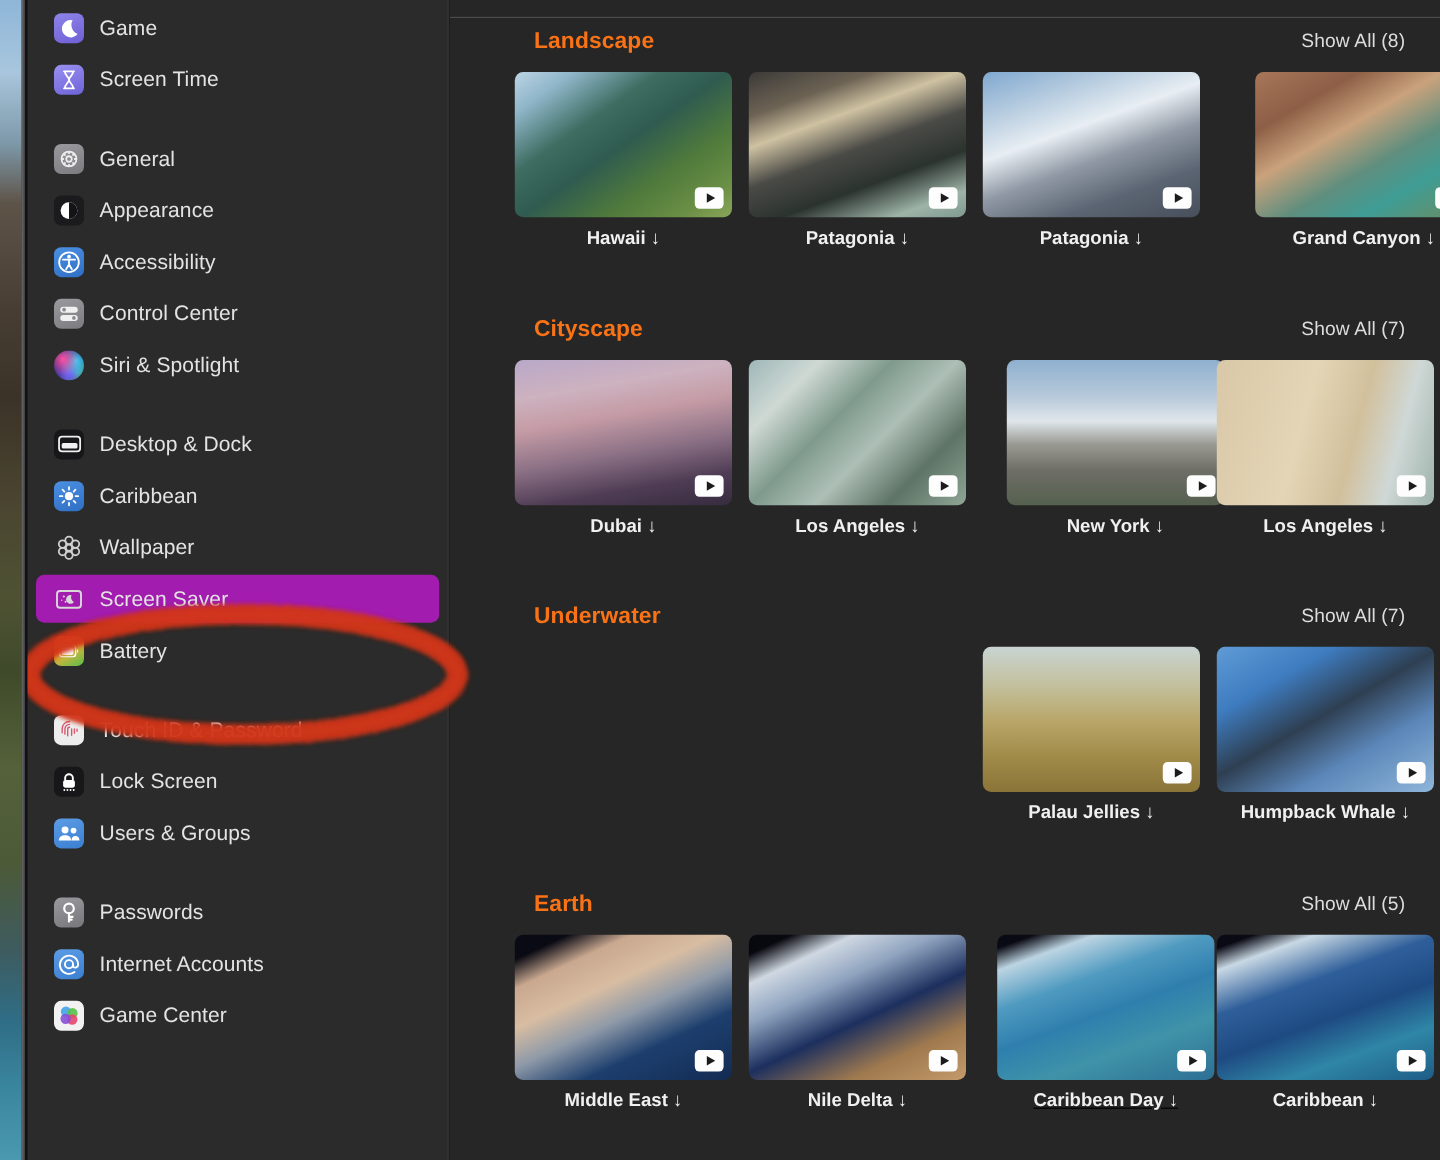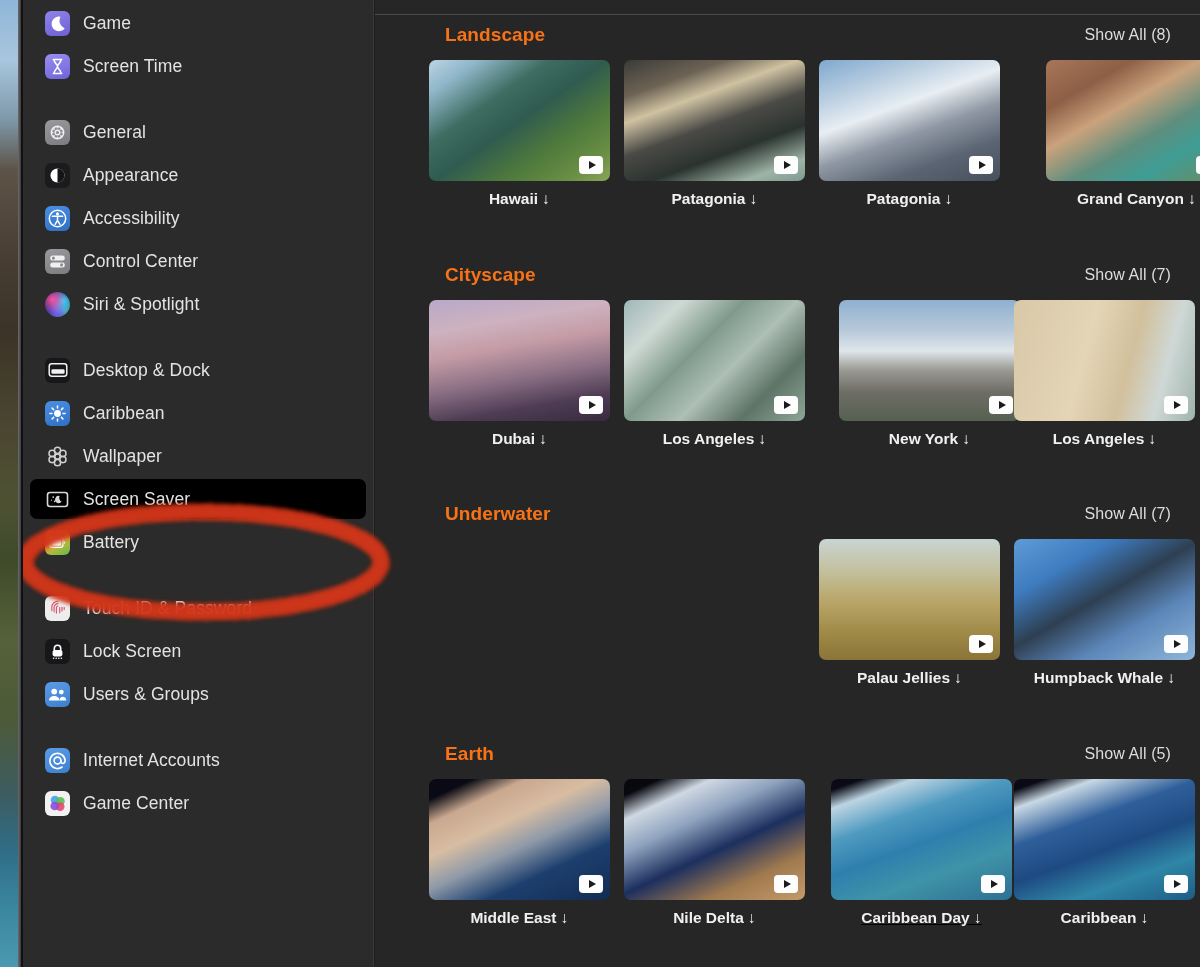--- a/index.html
+++ b/index.html
@@ -55,21 +55,21 @@
 
   .sb-list { position: absolute; left: 0; top: 0; width: 351px; }
 
   .sb-row {
     position: relative;
     display: flex; align-items: center;
     height: 40px; margin: 3px 8px 3px 7px;
     padding-left: 15px;
     border-radius: 7px;
   }
-  .sb-row.selected { background: #000000; }
+  .sb-row.selected { background: #a21caf; }
 
   .sb-icon {
     width: 25px; height: 25px; flex: 0 0 25px;
     border-radius: 6px;
     display: flex; align-items: center; justify-content: center;
     font-size: 14px; line-height: 1; color: #fff;
     overflow: hidden; position: relative;
   }
   .sb-label {
     margin-left: 13px;
@@ -339,20 +339,29 @@
                 <circle cx="7.2" cy="5.6" r="2.9" fill="#ffffff"></circle>
                 <circle cx="14.3" cy="6.1" r="2.4" fill="#ffffff"></circle>
                 <path d="M2.0 14.4c0-2.7 2.4-4.3 5.2-4.3s5.2 1.6 5.2 4.3z" fill="#ffffff"></path>
                 <path d="M12.6 14.4c0-2.2 1.0-3.7 3.3-3.7 2.0 0 3.3 1.3 3.3 3.7z" fill="#ffffff"></path>
               </svg>
             </span>
             <span class="sb-label">Users &amp; Groups</span>
           </div>
           <div class="sb-gap"></div>
           <div class="sb-row">
+            <span class="sb-icon ic-passwords">
+              <svg width="15" height="19" viewBox="0 0 15 19">
+                <circle cx="7.5" cy="6.0" r="4.0" fill="none" stroke="#ffffff" stroke-width="1.8"></circle>
+                <path d="M7.5 10.0v7.0M7.5 13.0h3.0M7.5 15.4h2.2" stroke="#ffffff" stroke-width="1.8" stroke-linecap="round"></path>
+              </svg>
+            </span>
+            <span class="sb-label">Passwords</span>
+          </div>
+          <div class="sb-row">
             <span class="sb-icon ic-internet">
               <svg width="21" height="21" viewBox="0 0 21 21">
                 <g fill="none" stroke="#ffffff" stroke-width="1.6" stroke-linecap="round">
                   <circle cx="10.5" cy="10.5" r="3.4"></circle>
                   <path d="M13.9 10.5v2.0a2.4 2.4 0 0 0 4.2-1.6 7.6 7.6 0 1 0-3.0 6.1"></path>
                 </g>
               </svg>
             </span>
             <span class="sb-label">Internet Accounts</span>
           </div>

